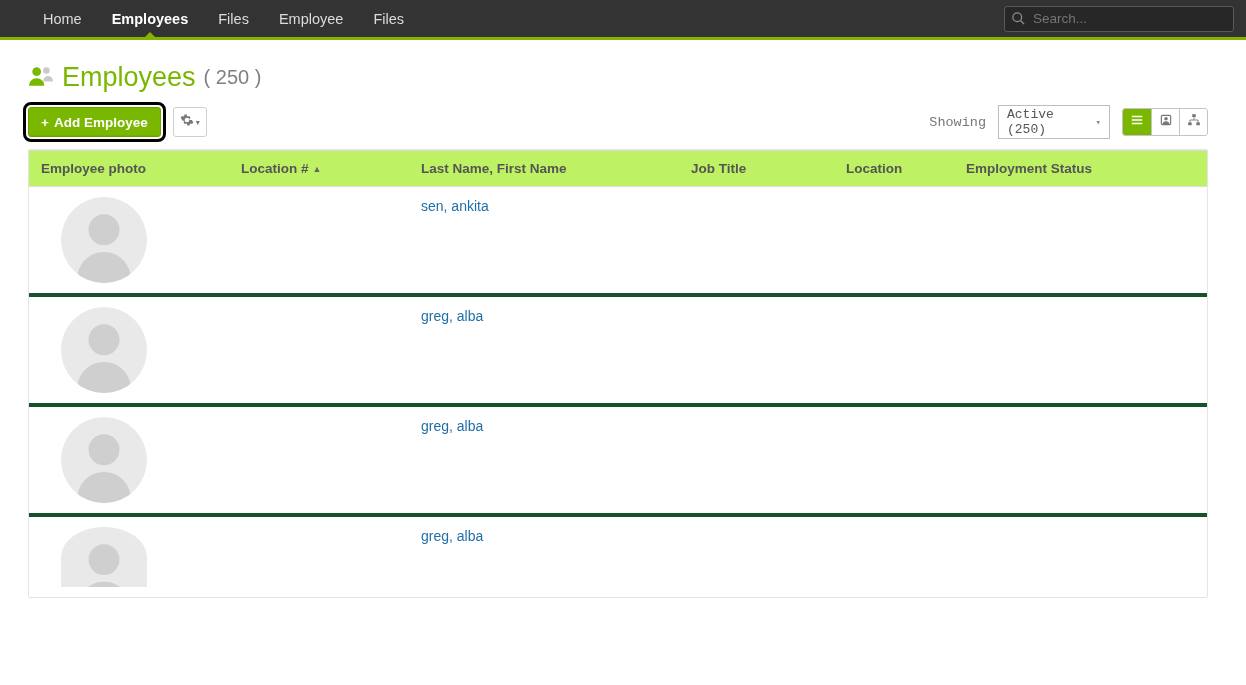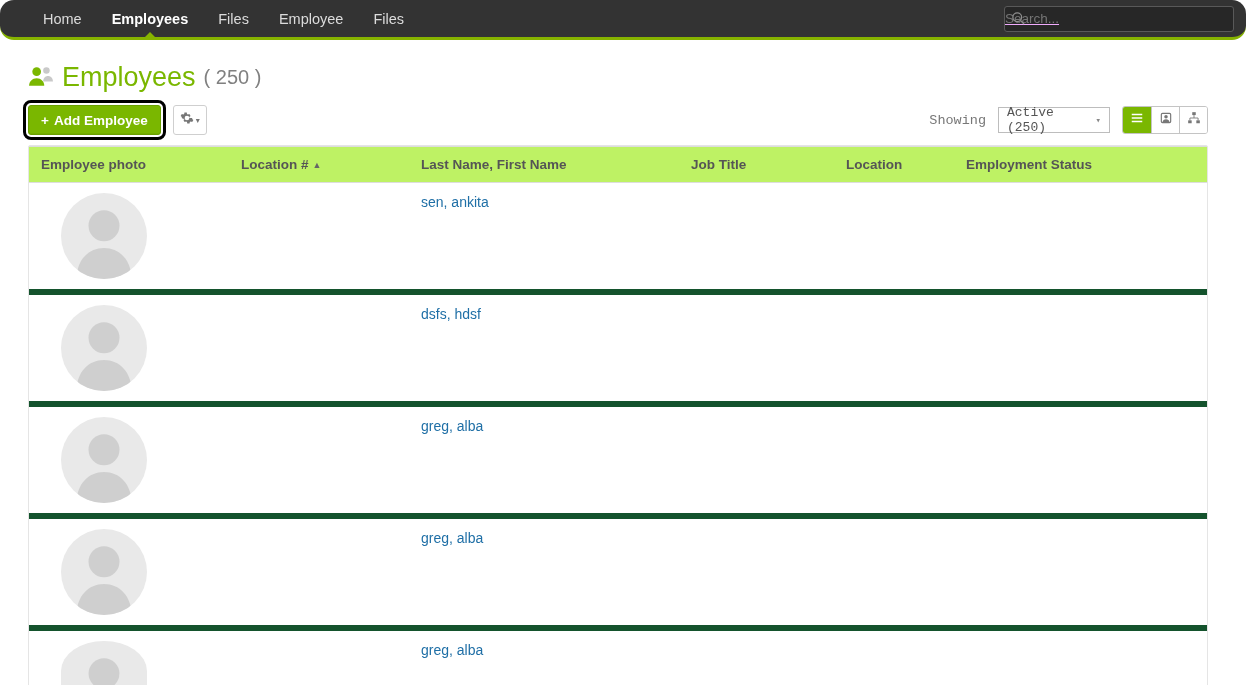--- a/index.html
+++ b/index.html
@@ -13,21 +13,20 @@
 
   
   .topbar {
     background: #333333;
     height: 40px;
     display: flex;
     align-items: center;
     justify-content: space-between;
     padding: 0 12px 0 28px;
     border-bottom: 3px solid #86b300;
-    border-radius: 14px;
   }
   .topbar-left {
     display: flex;
     align-items: center;
     height: 100%;
   }
   .nav-item {
     color: #dcdcdc;
     font-size: 14.5px;
     padding: 0 15px;
@@ -56,23 +55,23 @@
     position: relative;
     width: 230px;
   }
   .search-wrap input {
     width: 100%;
     height: 26px;
     background: #272727;
     border: 1px solid #595959;
     border-radius: 3px;
     color: #f0abfc;
+    padding-left: 28px;
     font-size: 13.5px;
     outline: none;
-    text-decoration: underline;
   }
   .search-wrap .search-icon {
     position: absolute;
     left: 7px; top: 5px;
     color: #8f8f8f;
   }
 
   
   .page {
     padding: 22px 38px 0 28px;
@@ -134,21 +133,21 @@
     align-items:center;
     gap:12px;
     font-family:Liberation Mono, monospace;
   }
   .showing-label {
     color:#777;
     font-size:13.5px;
   }
   .filter-select {
     border:1px solid #bdbdbd;
-    height:26px;
+    height:34px;
     width:112px;
     padding:0 8px;
     font-size:13px;
     color:#555;
     display:flex;
     align-items:center;
     justify-content:space-between;
     cursor:pointer;
     background:#fff;
   }
@@ -189,21 +188,21 @@
   .col-photo { width:200px; }
   .col-num   { width:180px; display:flex; align-items:center; gap:4px; }
   .col-name  { width:270px; }
   .col-title { width:155px; }
   .col-loc   { width:120px; }
   .col-status{ flex:1; }
 
   .row {
     display:flex;
     align-items:flex-start;
-    border-bottom:6px solid #14532d;
+    border-bottom:4px solid #14532d;
     padding:10px 0 10px 0;
     min-height:106px;
   }
   .row:last-child { border-bottom:none; }
   .avatar {
     width:86px; height:86px; border-radius:50%;
     background:#e9e9e9;
     margin-left:20px;
     position:relative;
     overflow:hidden;
@@ -333,32 +332,33 @@
       </div>
       <div class="td col-num"></div>
       <div class="td col-name td-name">
         <a>sen, ankita</a>
       </div>
       <div class="td col-title"></div>
       <div class="td col-loc"></div>
       <div class="td col-status"></div>
     </div>
 
+
     <div class="row">
       <div class="td col-photo">
         <div class="avatar">
           <svg viewBox="0 0 100 100">
               <circle cx="50" cy="38" r="18" fill="#cfcfcf"></circle>
               <path d="M18 100c0-22 14-36 32-36s32 14 32 36" fill="#cfcfcf"></path>
             </svg>
         </div>
       </div>
       <div class="td col-num"></div>
       <div class="td col-name td-name">
-        <a>dsfs, hdsf</a>
+        <a>greg, alba</a>
       </div>
       <div class="td col-title"></div>
       <div class="td col-loc"></div>
       <div class="td col-status"></div>
     </div>
 
     <div class="row">
       <div class="td col-photo">
         <div class="avatar">
           <svg viewBox="0 0 100 100">
@@ -369,38 +369,20 @@
       </div>
       <div class="td col-num"></div>
       <div class="td col-name td-name">
         <a>greg, alba</a>
       </div>
       <div class="td col-title"></div>
       <div class="td col-loc"></div>
       <div class="td col-status"></div>
     </div>
 
-    <div class="row">
-      <div class="td col-photo">
-        <div class="avatar">
-          <svg viewBox="0 0 100 100">
-              <circle cx="50" cy="38" r="18" fill="#cfcfcf"></circle>
-              <path d="M18 100c0-22 14-36 32-36s32 14 32 36" fill="#cfcfcf"></path>
-            </svg>
-        </div>
-      </div>
-      <div class="td col-num"></div>
-      <div class="td col-name td-name">
-        <a>greg, alba</a>
-      </div>
-      <div class="td col-title"></div>
-      <div class="td col-loc"></div>
-      <div class="td col-status"></div>
-    </div>
-
     <div class="row" style="min-height:70px;">
       <div class="td col-photo">
         <div class="avatar" style="height:60px;width:86px;border-radius:86px 86px 0 0 / 60px 60px 0 0;overflow:hidden;">
           <svg viewBox="0 0 100 70">
               <circle cx="50" cy="38" r="18" fill="#cfcfcf"></circle>
               <path d="M18 100c0-22 14-36 32-36s32 14 32 36" fill="#cfcfcf"></path>
             </svg>
         </div>
       </div>
       <div class="td col-num"></div>

